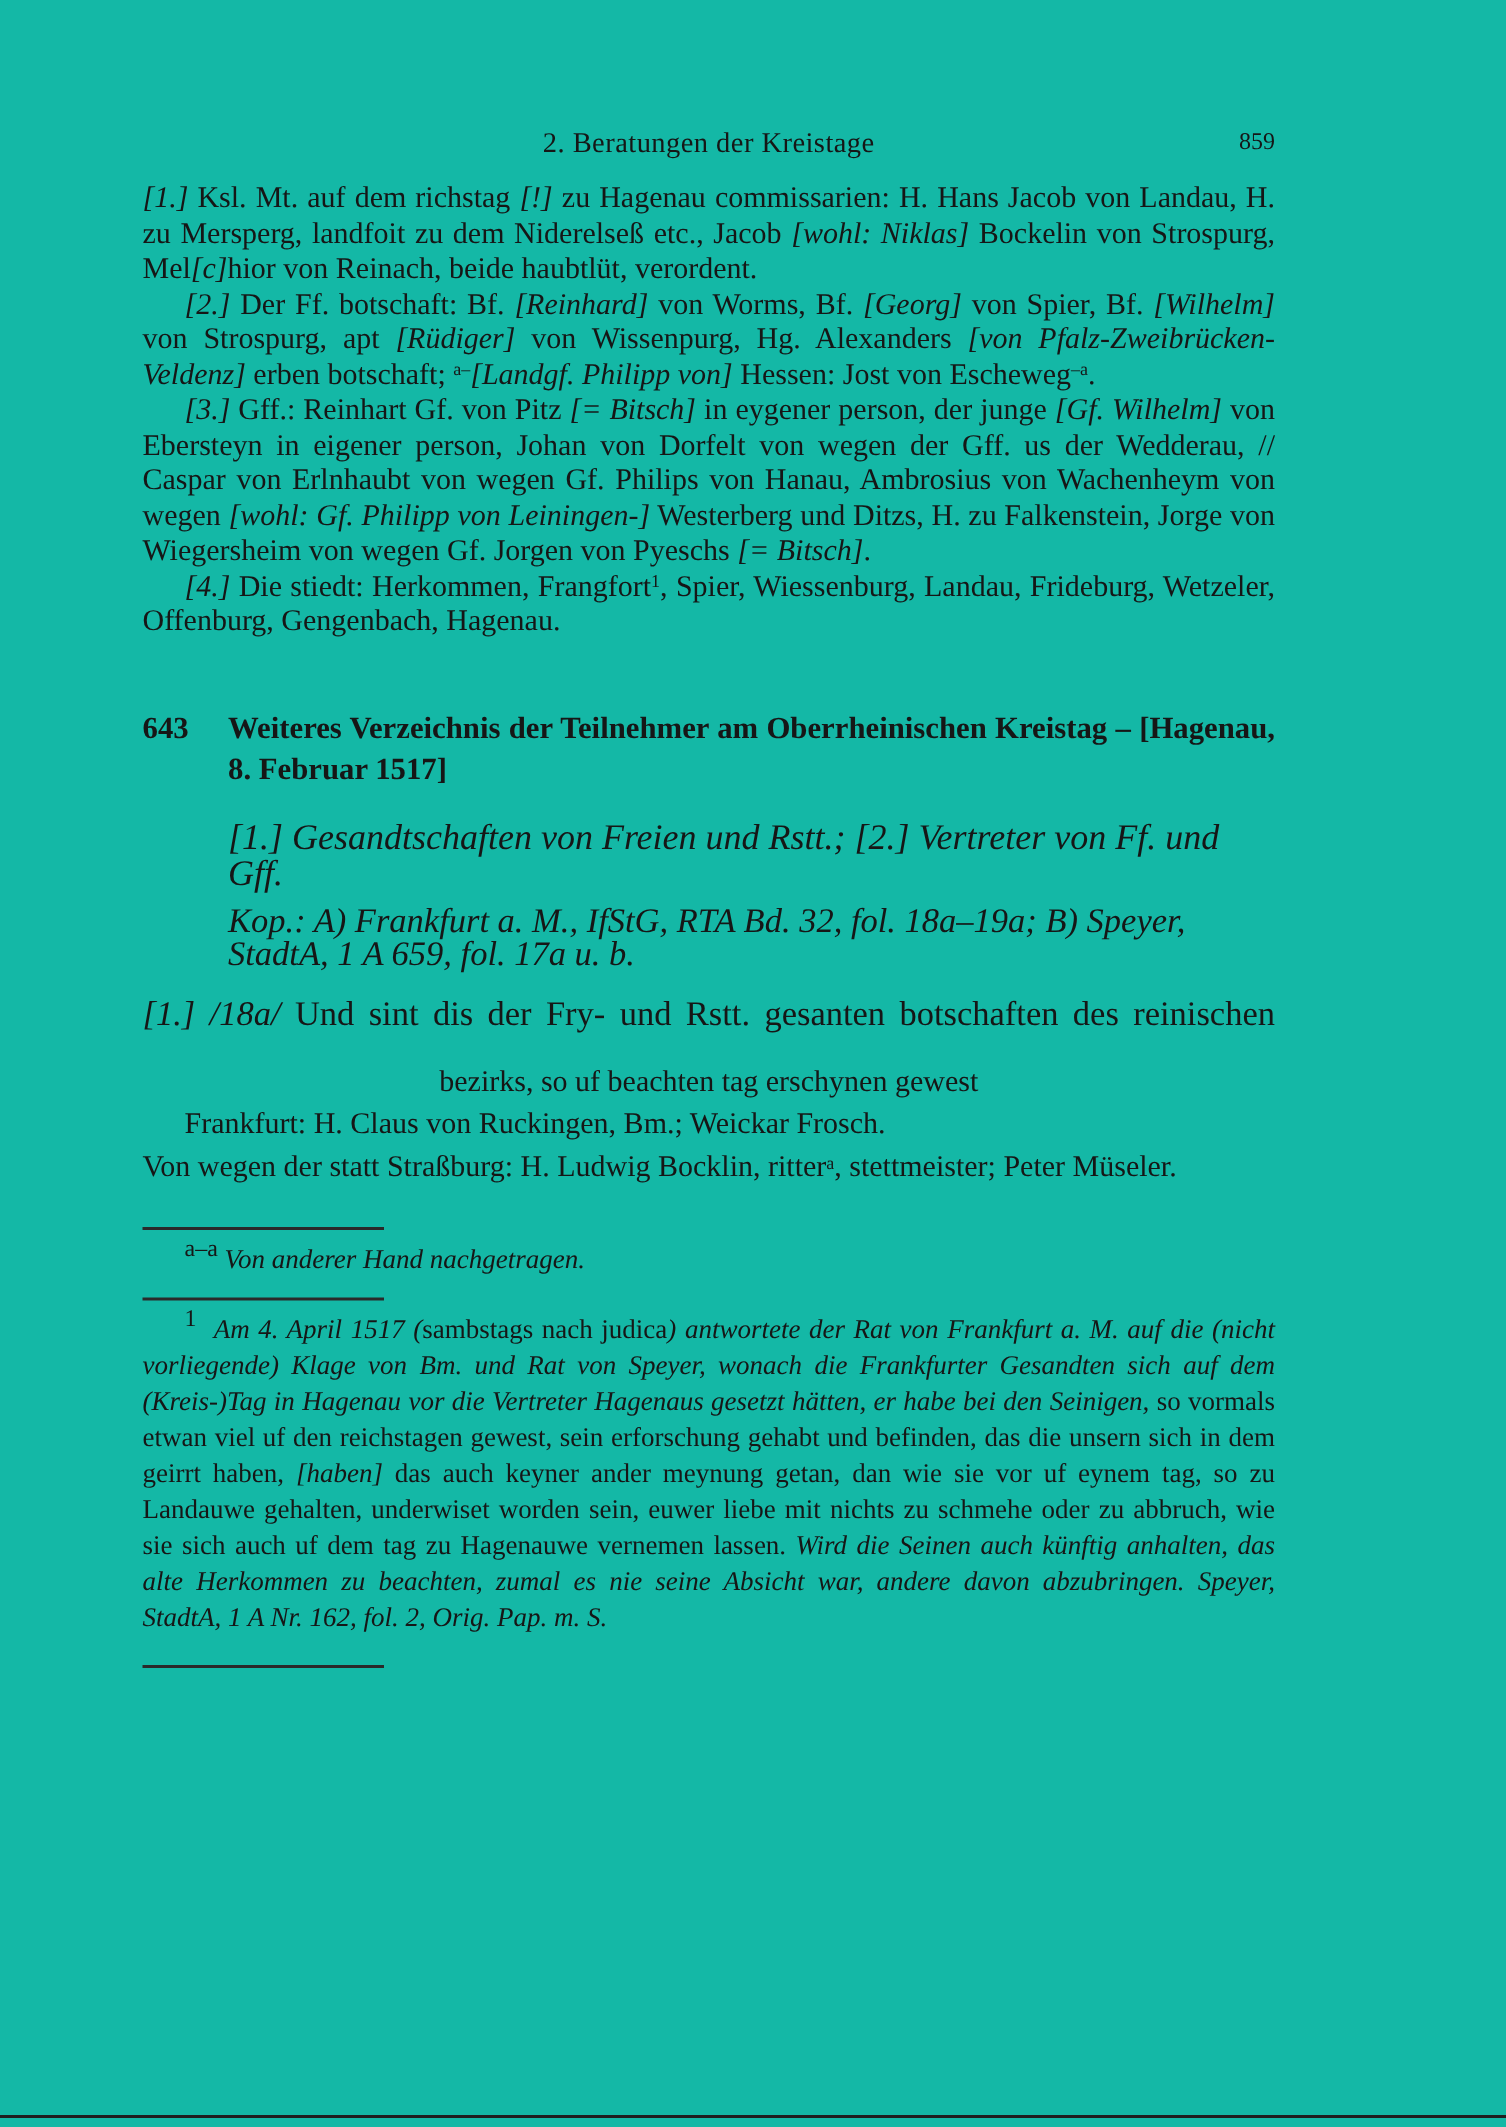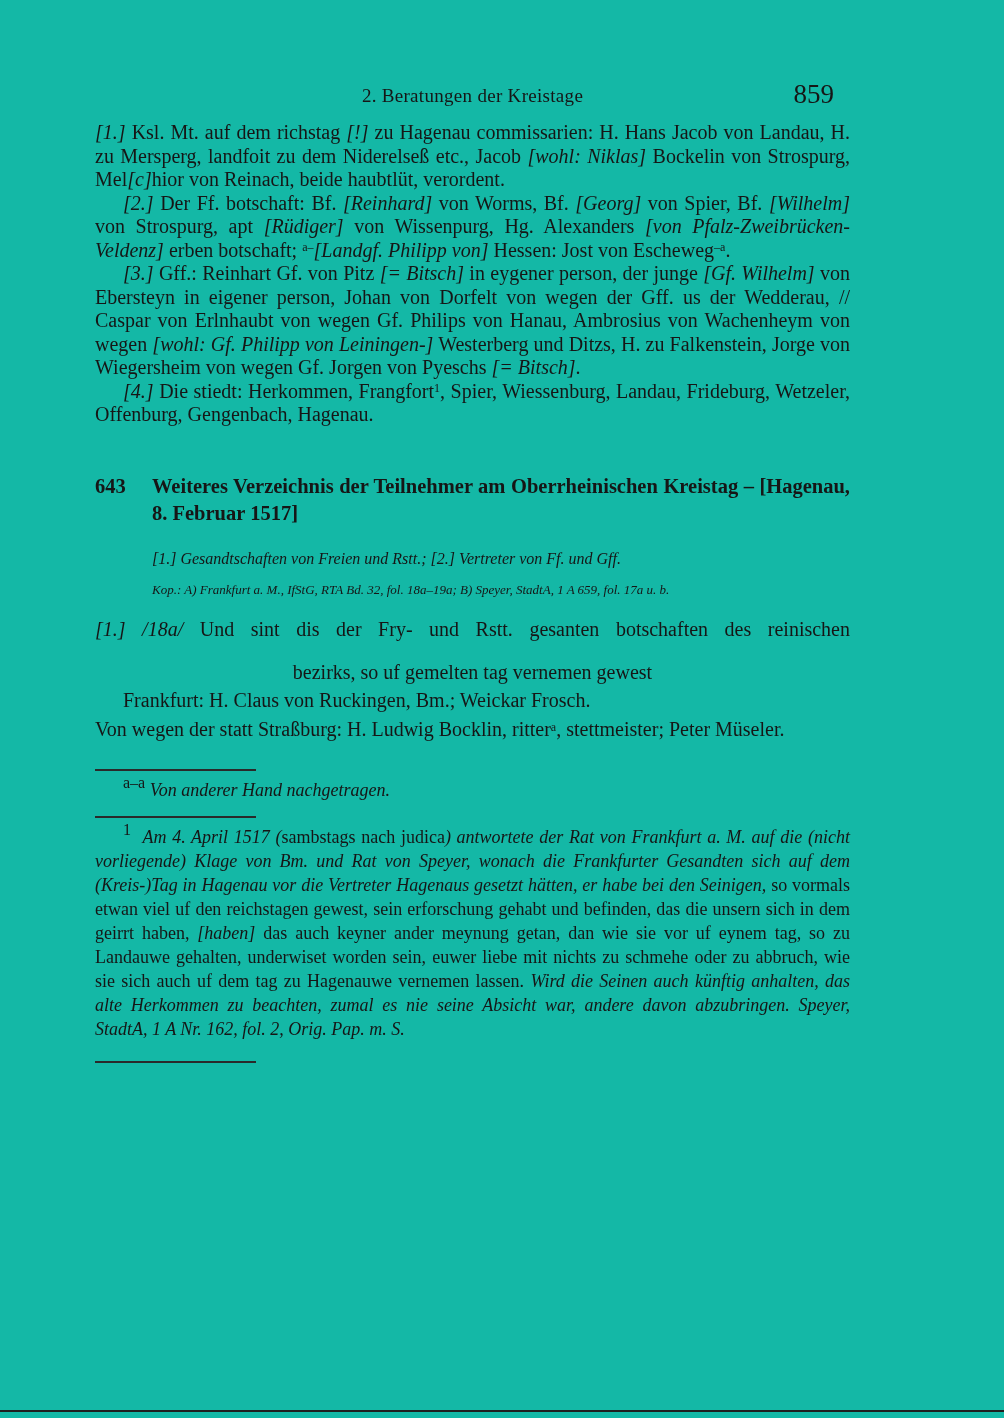--- a/index.html
+++ b/index.html
@@ -28,22 +28,22 @@
   .running-head {
     position: relative;
     margin-top: 84px;
     height: 23px;
     font-size: 19px;
     line-height: 23px;
   }
   .rh-center { text-align: center; letter-spacing: 0.3px; }
   .rh-page {
     position: absolute;
-    right: 16px; top: -1px;
-    font-size: 27px;
+    right: 0; top: -1px;
+    font-size: 16px;
   }
 
   
   .main-text {
     margin-top: 14px;
     font-size: 20px;
     line-height: 23.5px;
     text-align: justify;
   }
   .para { margin: 0; text-indent: 28px; }
@@ -65,32 +65,32 @@
     margin-top: 46px;
     font-weight: 700;
     font-size: 20.5px;
     line-height: 27px;
   }
   .entry-no { flex: none; width: 57px; }
   .entry-title { flex: 1; text-align: justify; }
 
   .entry-subtitle {
     margin: 20px 0 0 57px;
-    font-size: 16px;
+    font-size: 24px;
     line-height: 24px;
   }
   .entry-source {
     margin: 8px 0 0 57px;
-    font-size: 13px;
+    font-size: 23px;
     line-height: 22px;
   }
 
   .disp-line1 {
     margin-top: 17px;
-    font-size: 20px;
+    font-size: 23px;
     line-height: 23.5px;
     text-align: justify;
     text-align-last: justify;
   }
   .disp-line2 {
     margin: 0;
     font-size: 20px;
     line-height: 23.5px;
     text-align: center;
   }
@@ -144,21 +144,21 @@
     <section>
       <div class="entry-heading">
         <span class="entry-no">643</span>
         <span class="entry-title">Weiteres Verzeichnis der Teilnehmer am Oberrheinischen Kreistag – [Hagenau, 8. Februar 1517]</span>
       </div>
 
       <p class="entry-subtitle"><span class="it">[1.] Gesandtschaften von Freien und Rstt.; [2.] Vertreter von Ff. und Gff.</span></p>
       <p class="entry-source"><span class="it">Kop.: A) Frankfurt a. M., IfStG, RTA Bd. 32, fol. 18a–19a; B) Speyer, StadtA, 1 A 659, fol. 17a u. b.</span></p>
 
       <p class="disp-line1"><span class="it">[1.] /18a/ </span><span>Und sint dis der Fry- und Rstt. gesanten botschaften des reinischen</span></p>
-      <p class="disp-line2"><span>bezirks, so uf gemelten tag vernemen gewest</span></p>
+      <p class="disp-line2"><span>bezirks, so uf beachten tag erschynen gewest</span></p>
 
       <p class="para single"><span>Frankfurt: H. Claus von Ruckingen, Bm.; Weickar Frosch.</span></p>
       <p class="para no-indent after-disp"><span>Von wegen der statt Straßburg: H. Ludwig Bocklin, ritter</span><sup>a</sup><span>, stettmeister; Peter Müseler.</span></p>
     </section>
 
     <section class="footnotes">
       <hr class="fn-rule r1">
       <p class="fn"><sup>a–a</sup><span>&nbsp;</span><span class="it">Von anderer Hand nachgetragen.</span></p>
 
       <hr class="fn-rule r2">

